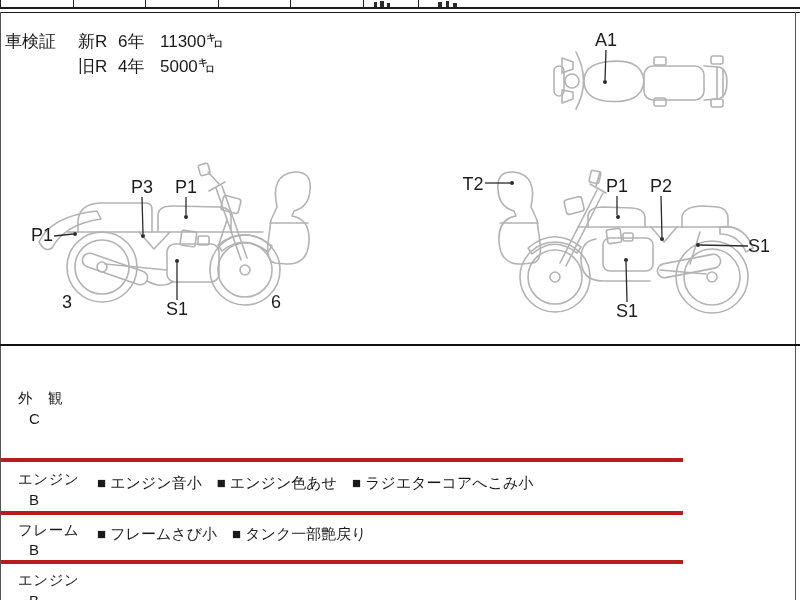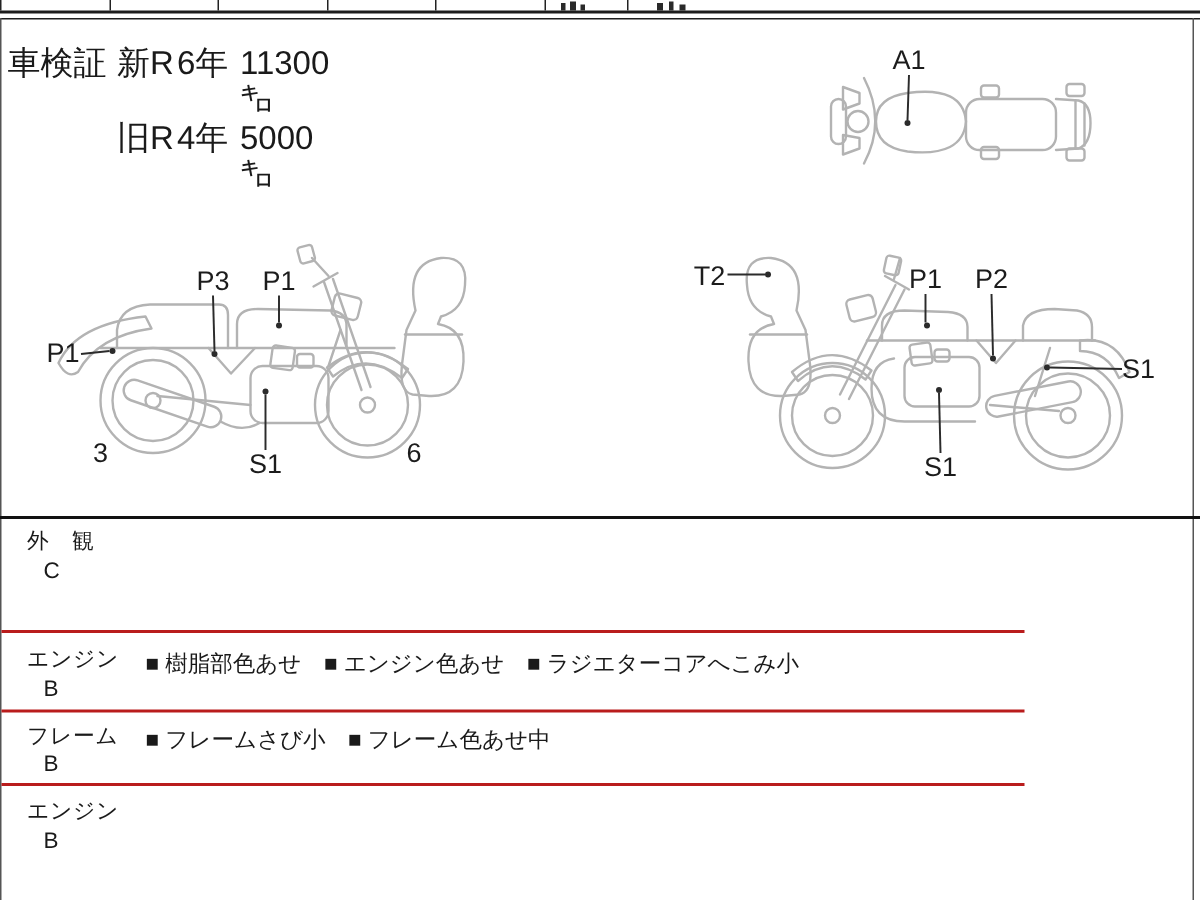--- a/index.html
+++ b/index.html
@@ -10,39 +10,39 @@
   
   .hdr-divider { position:absolute; top:0; width:1.4px; height:7px; background:#222; }
   .hdr-frag { position:absolute; background:#2a2a2a; }
   .hdr-line1 { position:absolute; left:0; top:7px; width:800px; height:1.6px; background:#1d1d1d; }
   .hdr-line2 { position:absolute; left:0; top:11.6px; width:800px; height:1.6px; background:#1d1d1d; }
 
   .border-left  { position:absolute; left:0; top:12px; width:1.2px; height:588px; background:#555; }
   .border-right { position:absolute; left:795px; top:12px; width:1.2px; height:588px; background:#555; }
 
   
-  .shaken { position:absolute; left:5px; top:29px; font-size:22px; }
+  .shaken { position:absolute; left:5px; top:29px; font-size:17px; }
   .shaken .srow { display:flex; line-height:25px; }
   .shaken .stitle { width:73px; }
   .shaken .slbl { width:40px; }
   .shaken .syr { width:42px; }
   .shaken .skm { width:68px; text-align:left; }
 
   
   .svgwrap { position:absolute;text-decoration:underline; }
   svg text { font-family:"Liberation Sans", sans-serif; fill:#1c1c1c; }
   .art { stroke:#b3b3b3; fill:none; stroke-width:1.6; stroke-linecap:round; stroke-linejoin:round; }
   .leader { stroke:#2b2b2b; fill:none; stroke-width:1.3; }
   .dot { fill:#2b2b2b; stroke:none; }
   .code { font-size:18px; }
 
   
   .thick-rule { position:absolute; left:0; top:343.5px; width:800px; height:2.4px; background:#111; }
-  .insp-row { position:absolute; left:1px; width:682px; }
-  .insp-row.bordered { border-top:2px solid #b91c1c; }
+  .insp-row { position:absolute; left:1px; width:682px;margin-top:38px; }
+  .insp-row.bordered { border-top:4px solid #b91c1c; }
   .cat { position:absolute; left:17px; top:5px; font-size:14.5px; letter-spacing:0.5px; white-space:pre; }
   .grade { position:absolute; left:28px; top:26px; font-size:15px; }
   .notes { position:absolute; left:96px; right:10px; top:5px; font-size:15px; line-height:25px;
            word-break:break-all; line-break:anywhere; }
 </style>
 </head>
 <body>
 
 <div class="sheet">
 
@@ -206,27 +206,27 @@
   <div class="thick-rule"></div>
 
   <div class="insp-row" style="top:346px;height:74px">
     <span class="cat" style="top:5px">外　観</span>
     <span class="grade" style="top:26px">C</span>
   </div>
 
   <div class="insp-row bordered" style="top:420px;height:53px">
     <span class="cat" style="top:8px">エンジン</span>
     <span class="grade" style="top:29px">B</span>
-    <div class="notes" style="top:8px">■ 樹脂部色あせ　■ エンジン色あせ　■ ラジエターコアへこみ小</div>
+    <div class="notes" style="top:8px">■ エンジン音小　■ エンジン色あせ　■ ラジエターコアへこみ小</div>
   </div>
 
   <div class="insp-row bordered" style="top:473px;height:49px">
     <span class="cat" style="top:6px">フレーム</span>
     <span class="grade" style="top:26px">B</span>
-    <div class="notes" style="top:6px">■ フレームさび小　■ フレーム色あせ中</div>
+    <div class="notes" style="top:6px">■ フレームさび小　■ タンク一部艶戻り</div>
   </div>
 
   <div class="insp-row bordered" style="top:522px;height:78px">
     <span class="cat" style="top:7px">エンジン</span>
     <span class="grade" style="top:28px">B</span>
   </div>
 
 </div>
 
 </body></html>

